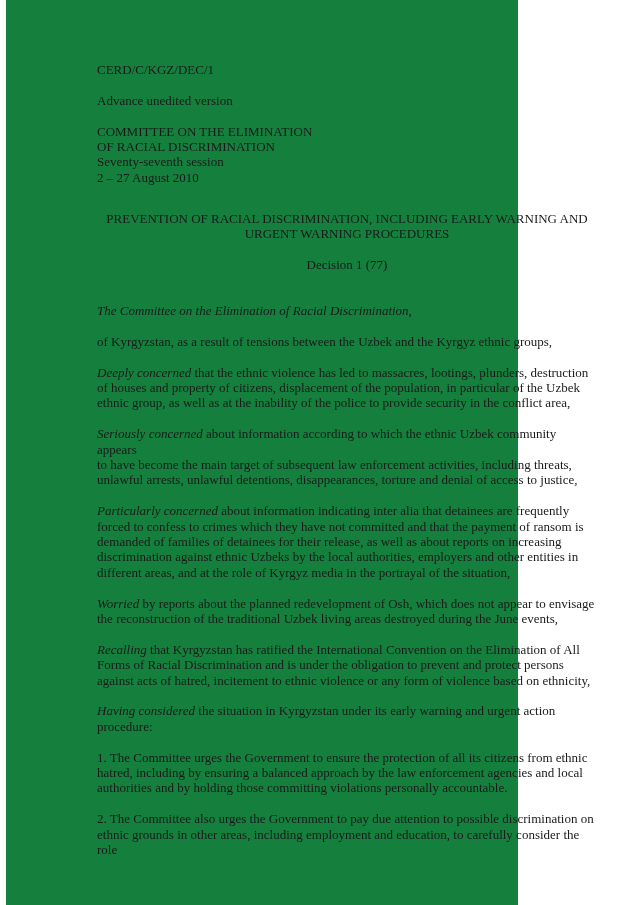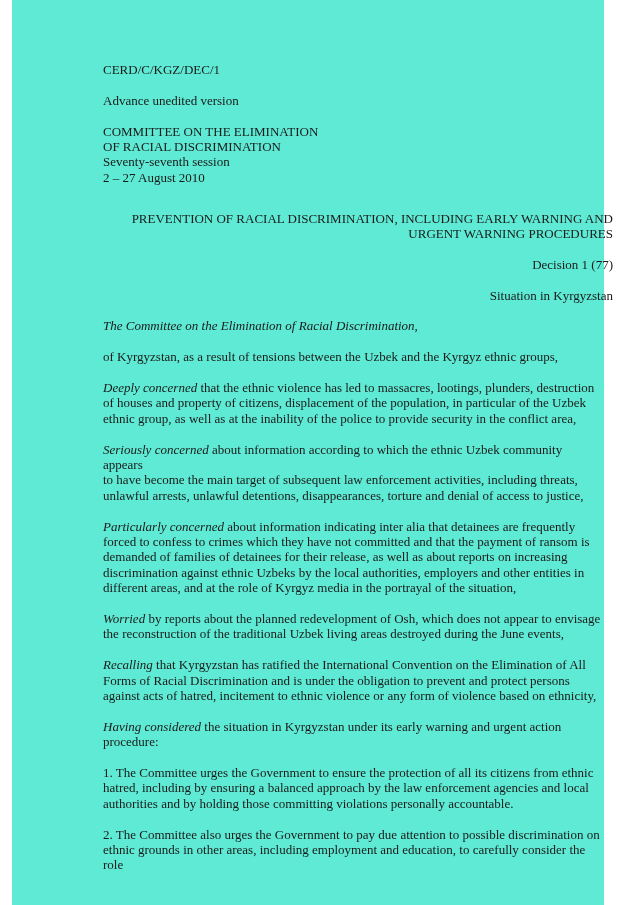--- a/index.html
+++ b/index.html
@@ -1,21 +1,21 @@
 <!DOCTYPE html>
 <html><head>
 <meta charset="utf-8">
 <style>
   html, body { margin:0; padding:0; background:#ffffff; }
   body { width:640px; height:905px; overflow:hidden; position:relative;
          font-family:"Liberation Serif", "DejaVu Serif", serif; color:#1a1a1a; }
-  .page { position:absolute; left:12px; top:0; width:592px; height:905px; background:#5eead4; }
+  .page { position:absolute; left:6px; top:0; width:512px; height:905px; background:#15803d; }
   .content { position:absolute; left:91px; top:62px; width:500px; font-size:13px; line-height:15.4px; }
   .gap { height:15.4px; }
-  .center { text-align:right; width:520px; margin-left:-10px; }
+  .center { text-align:center; width:520px; margin-left:-10px; }
   .bold { font-weight:normal; }
   i { font-style:italic; }
   p { margin:0; }
 </style>
 </head>
 <body>
 
 <div class="page">
   <div class="content">
 
@@ -35,21 +35,20 @@
 
     <div class="center">
       <p>PREVENTION OF RACIAL DISCRIMINATION, INCLUDING EARLY WARNING AND</p>
       <p>URGENT WARNING PROCEDURES</p>
     </div>
     <div class="gap"></div>
 
     <p class="center bold">Decision 1 (77)</p>
     <div class="gap"></div>
 
-    <p class="center bold">Situation in Kyrgyzstan</p>
     <div class="gap"></div>
 
     <p><i>The Committee on the Elimination of Racial Discrimination,</i></p>
     <div class="gap"></div>
 
     <div>
       <p>of Kyrgyzstan, as a result of tensions between the Uzbek and the Kyrgyz ethnic groups,</p>
     </div>
     <div class="gap"></div>
 

